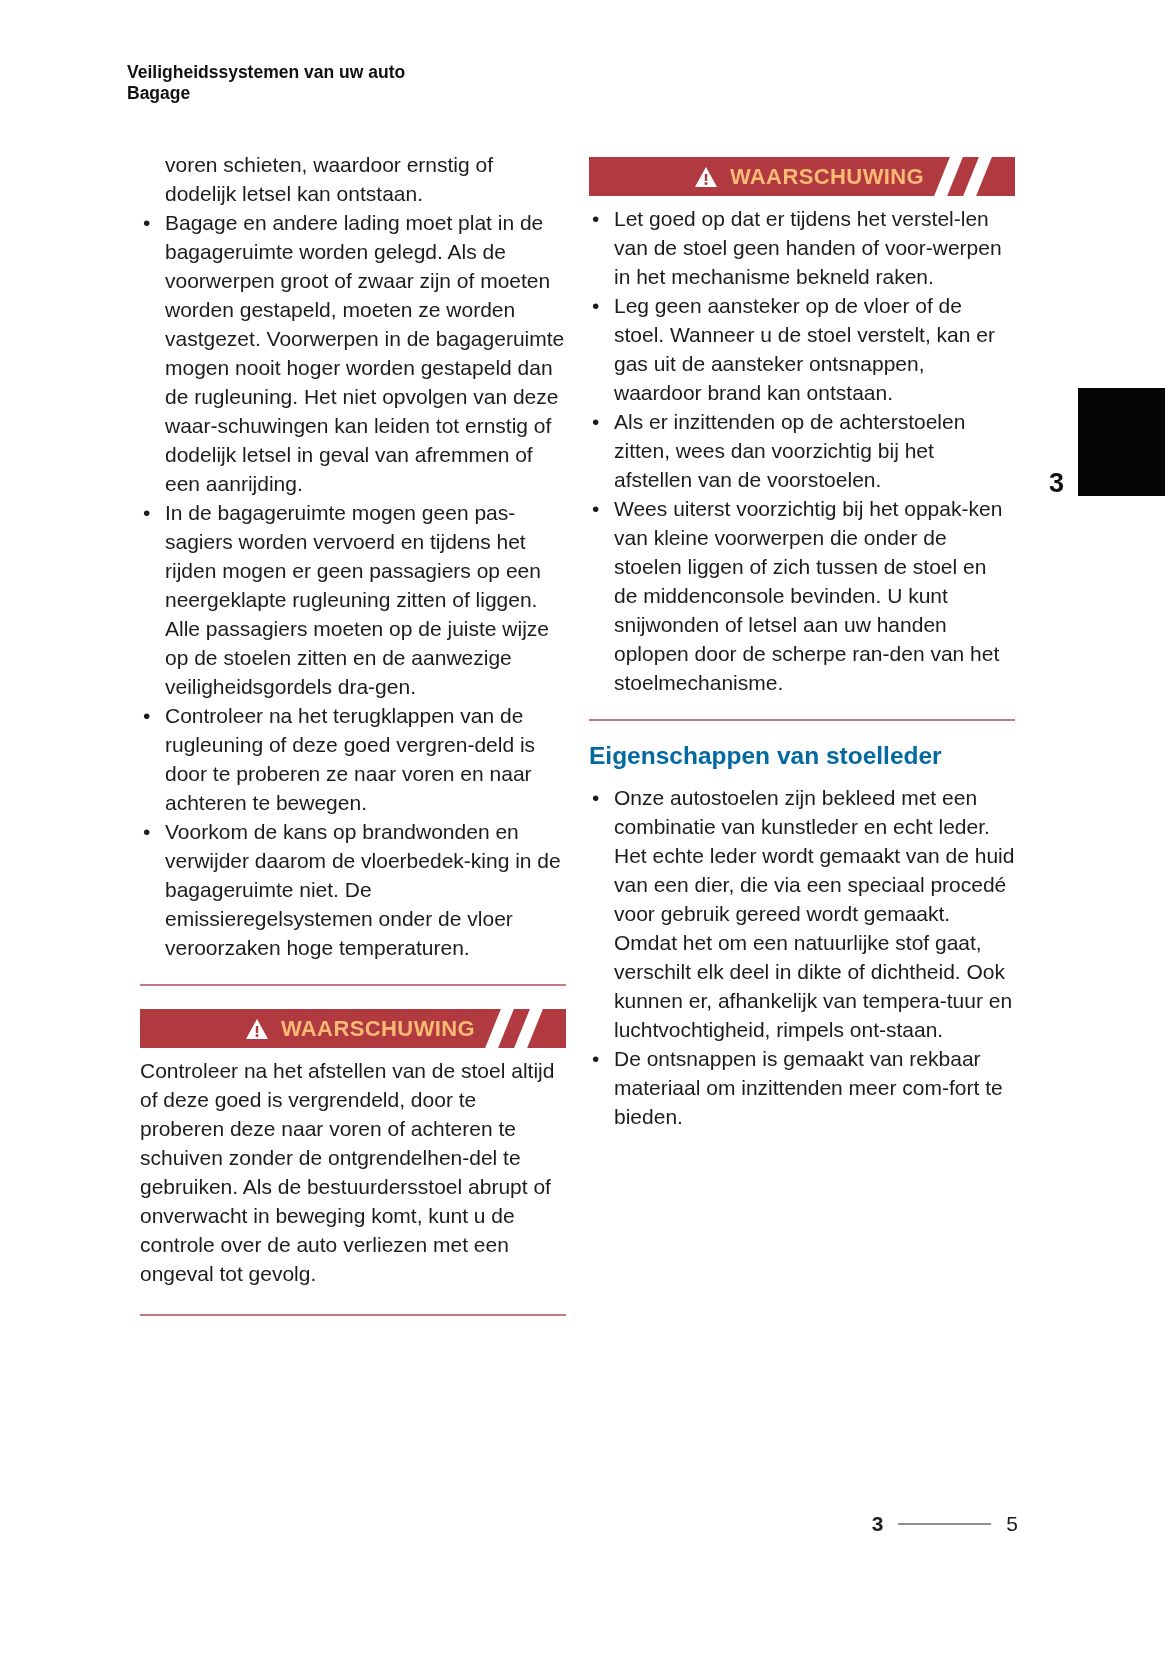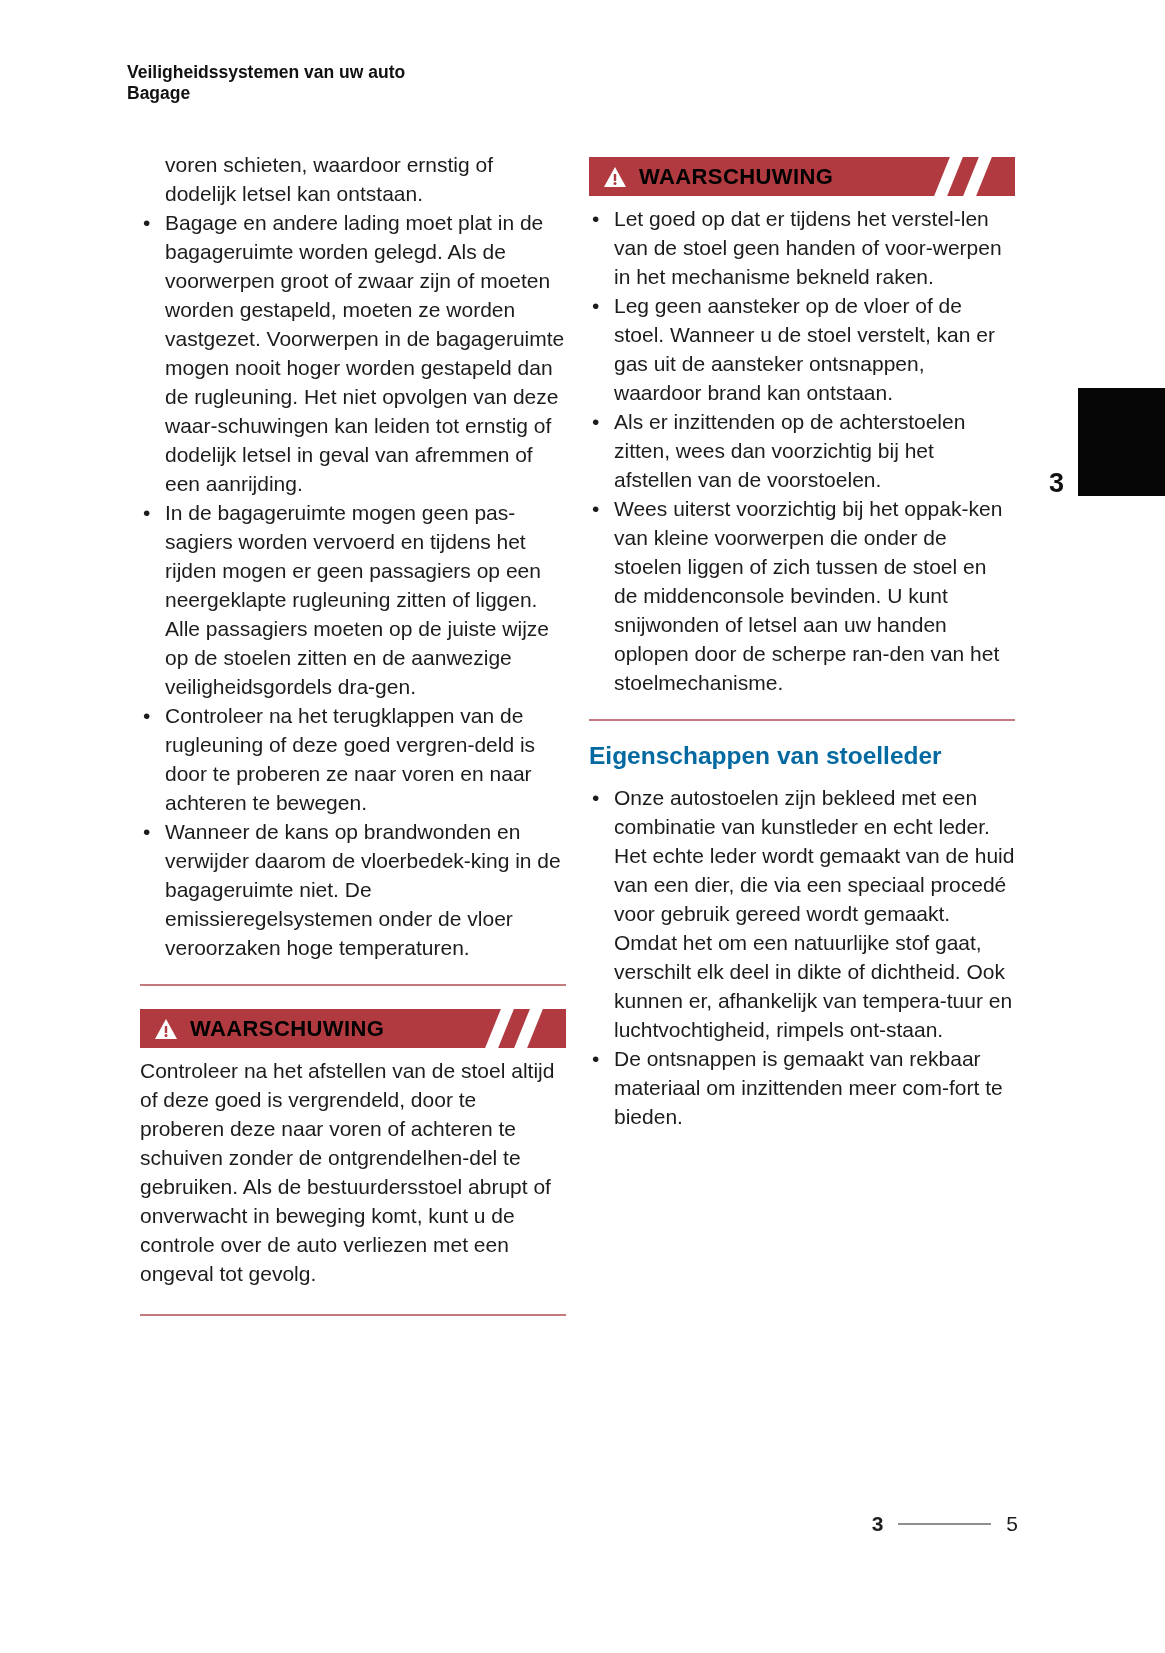--- a/index.html
+++ b/index.html
@@ -36,22 +36,22 @@
     font-size:21px;
   }
   .divider{
     height:0; border:none; border-top:2px solid #c4797d;
   }
   .col-left .divider.d1{ margin-top:22px; }
   .col-left .divider.d2{ margin-top:26px; }
   .col-right .divider.d1{ margin-top:22px; }
   .warn-banner{
     position:relative; height:39px; background:#b13a40;
-    color:#000000; display:flex; align-items:center;
-    padding-left:14px; overflow:hidden;
+    color:#fdba74; display:flex; align-items:center;
+    padding-left:14px; overflow:hidden;justify-content:center;
   }
   .col-left .warn-banner{ margin-top:23px; }
   .col-right .warn-banner{ margin-top:7px; }
   .warn-banner .warn-title{
     font-size:22px; font-weight:bold; letter-spacing:.4px; margin-left:12px;
   }
   .warn-banner .stripe{
     position:absolute; top:-6px; bottom:-6px; width:13px;
     background:#ffffff; transform:skewX(-22deg);
   }
@@ -85,21 +85,21 @@
 <div class="chapter-num">3</div>
 
 <div class="columns">
 
   <section class="col col-left">
     <p class="cont-para">voren schieten, waardoor ernstig of dodelijk letsel kan ontstaan.</p>
     <ul class="bullets">
       <li>Bagage en andere lading moet plat in de bagageruimte worden gelegd. Als de voorwerpen groot of zwaar zijn of moeten worden gestapeld, moeten ze worden vastgezet. Voorwerpen in de bagageruimte mogen nooit hoger worden gestapeld dan de rugleuning. Het niet opvolgen van deze waar-schuwingen kan leiden tot ernstig of dodelijk letsel in geval van afremmen of een aanrijding.</li>
       <li>In de bagageruimte mogen geen pas-sagiers worden vervoerd en tijdens het rijden mogen er geen passagiers op een neergeklapte rugleuning zitten of liggen. Alle passagiers moeten op de juiste wijze op de stoelen zitten en de aanwezige veiligheidsgordels dra-gen.</li>
       <li>Controleer na het terugklappen van de rugleuning of deze goed vergren-deld is door te proberen ze naar voren en naar achteren te bewegen.</li>
-      <li>Wanneer de kans op brandwonden en verwijder daarom de vloerbedek-king in de bagageruimte niet. De emissieregelsystemen onder de vloer veroorzaken hoge temperaturen.</li>
+      <li>Voorkom de kans op brandwonden en verwijder daarom de vloerbedek-king in de bagageruimte niet. De emissieregelsystemen onder de vloer veroorzaken hoge temperaturen.</li>
     </ul>
 
     <hr class="divider d1">
 
     <div class="warn-banner">
       <svg class="warn-icon" width="24" height="22" viewBox="0 0 24 22">
         <path d="M12 1 L23 21 H1 Z" fill="#ffffff"></path>
         <rect x="10.8" y="8" width="2.4" height="7" fill="#b13a40"></rect>
         <circle cx="12" cy="17.6" r="1.5" fill="#b13a40"></circle>
       </svg>

